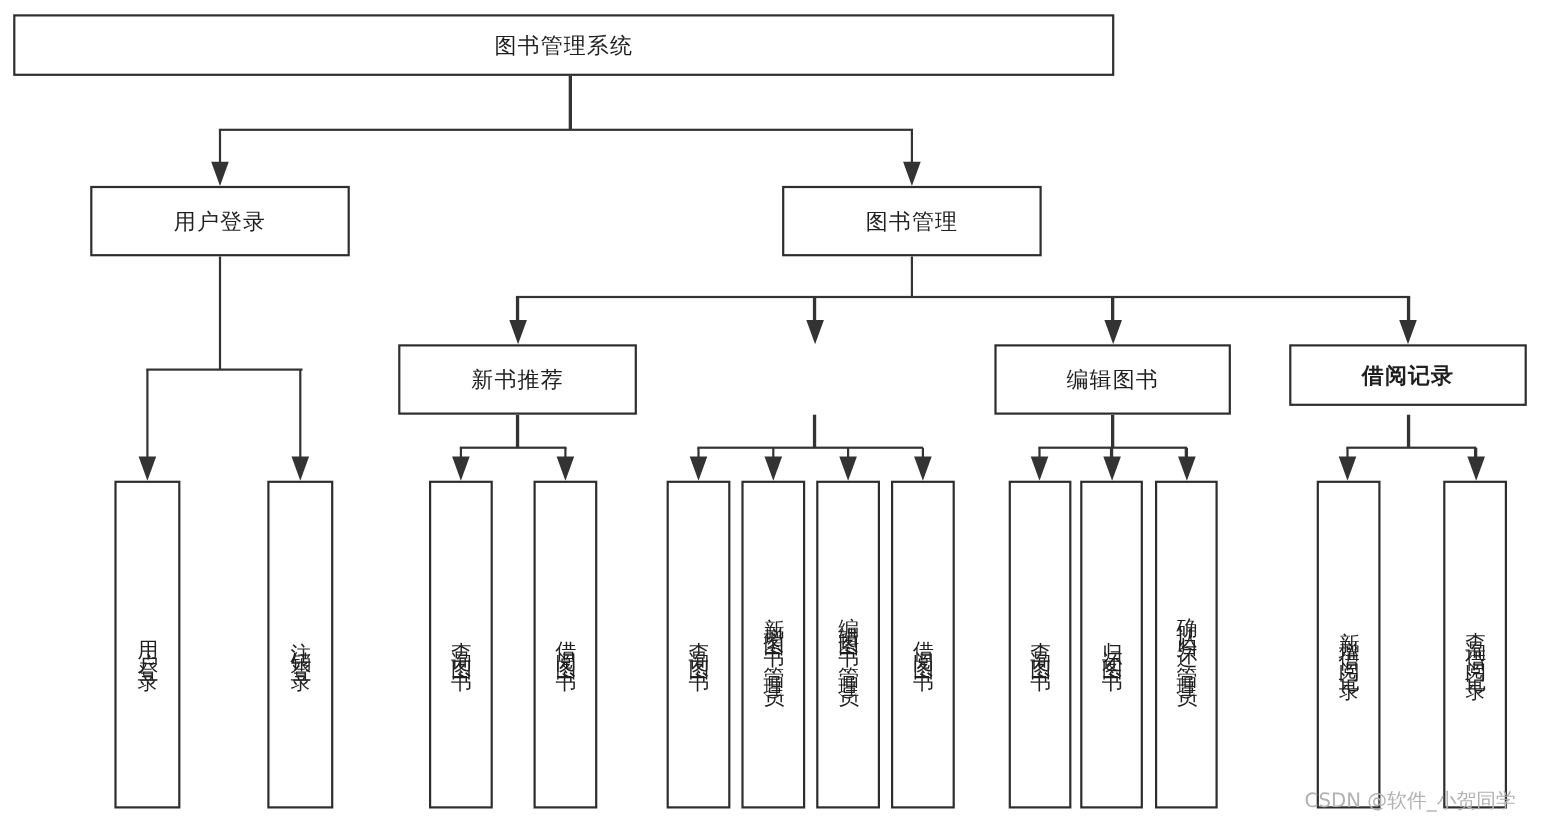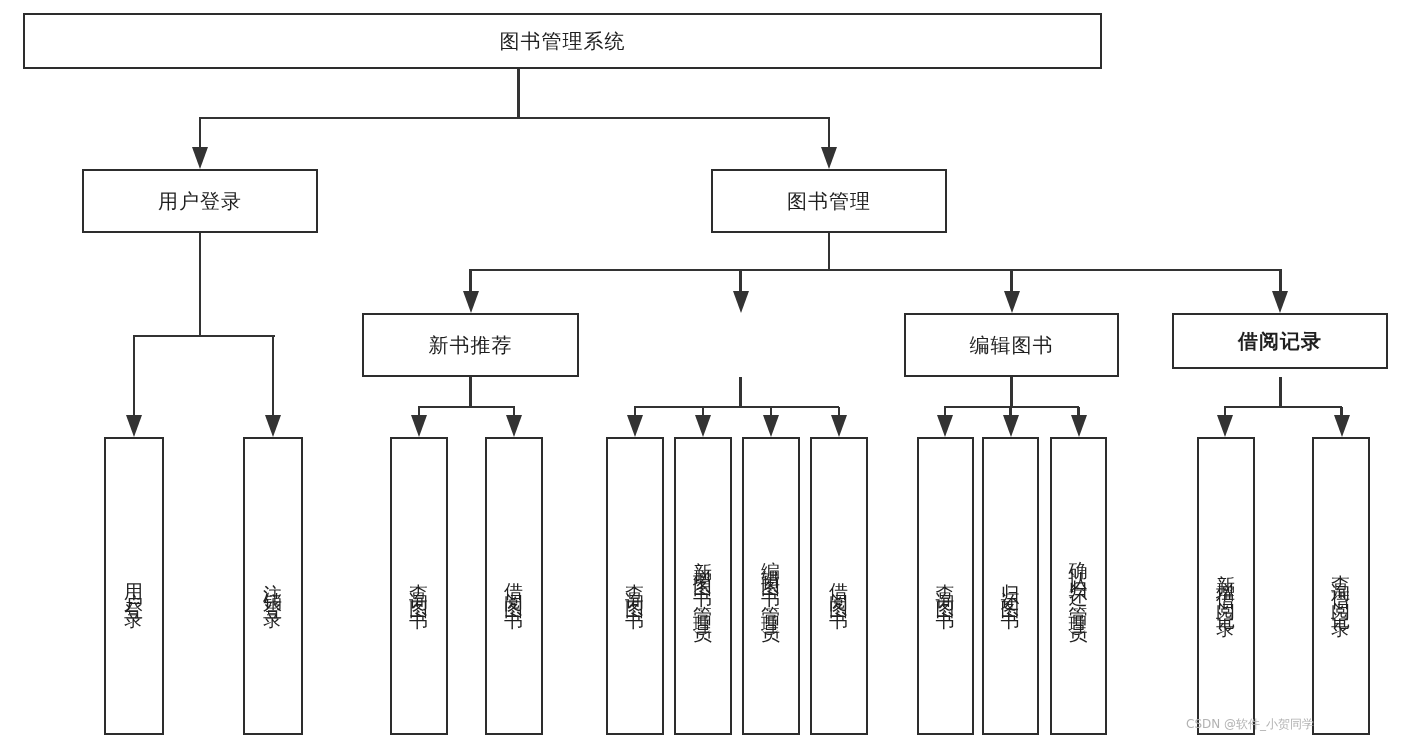--- a/index.html
+++ b/index.html
@@ -52,32 +52,32 @@
     border-left: 8px solid transparent;
     border-right: 8px solid transparent;
     border-top: 22px solid var(--line);
     z-index: 1;
   }
 
   .watermark {
     position: absolute;
     left: 1186px;
     top: 716px;
-    font-size: 12px;
+    font-size: 18px;
     color: var(--watermark);
     z-index: 6;
     white-space: nowrap;
   }
 </style>
 </head>
 <body>
 
 <div class="canvas">
 
-  <div class="node" style="left:23px; top:13px; width:1079px; height:56px;font-family:Liberation Mono, monospace;">
+  <div class="node" style="left:12px; top:13px; width:1001px; height:56px;font-family:Liberation Mono, monospace;">
     <span>图书管理系统</span>
   </div>
 
   <div class="node" style="left:82px; top:169px; width:236px; height:64px;">
     <span>用户登录</span>
   </div>
 
   <div class="node" style="left:362px; top:313px; width:217px; height:64px;">
     <span>新书推荐</span>
   </div>

